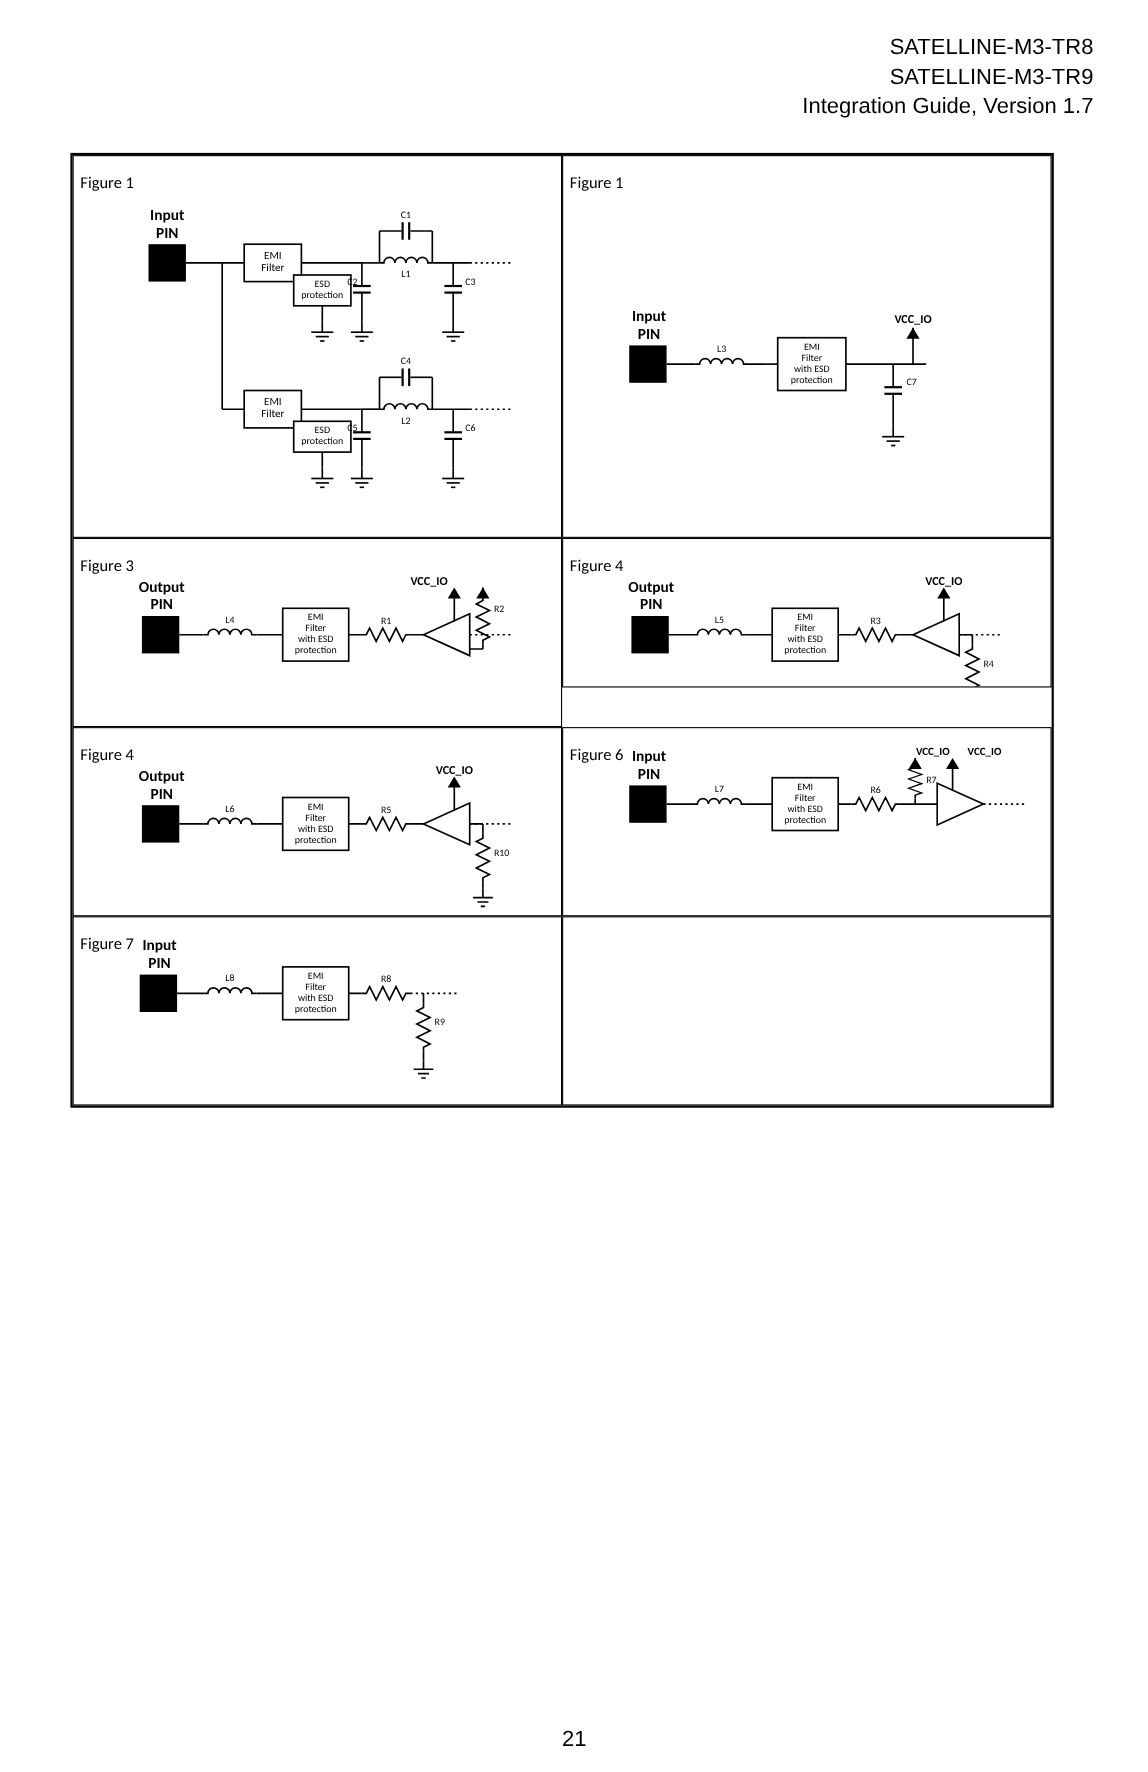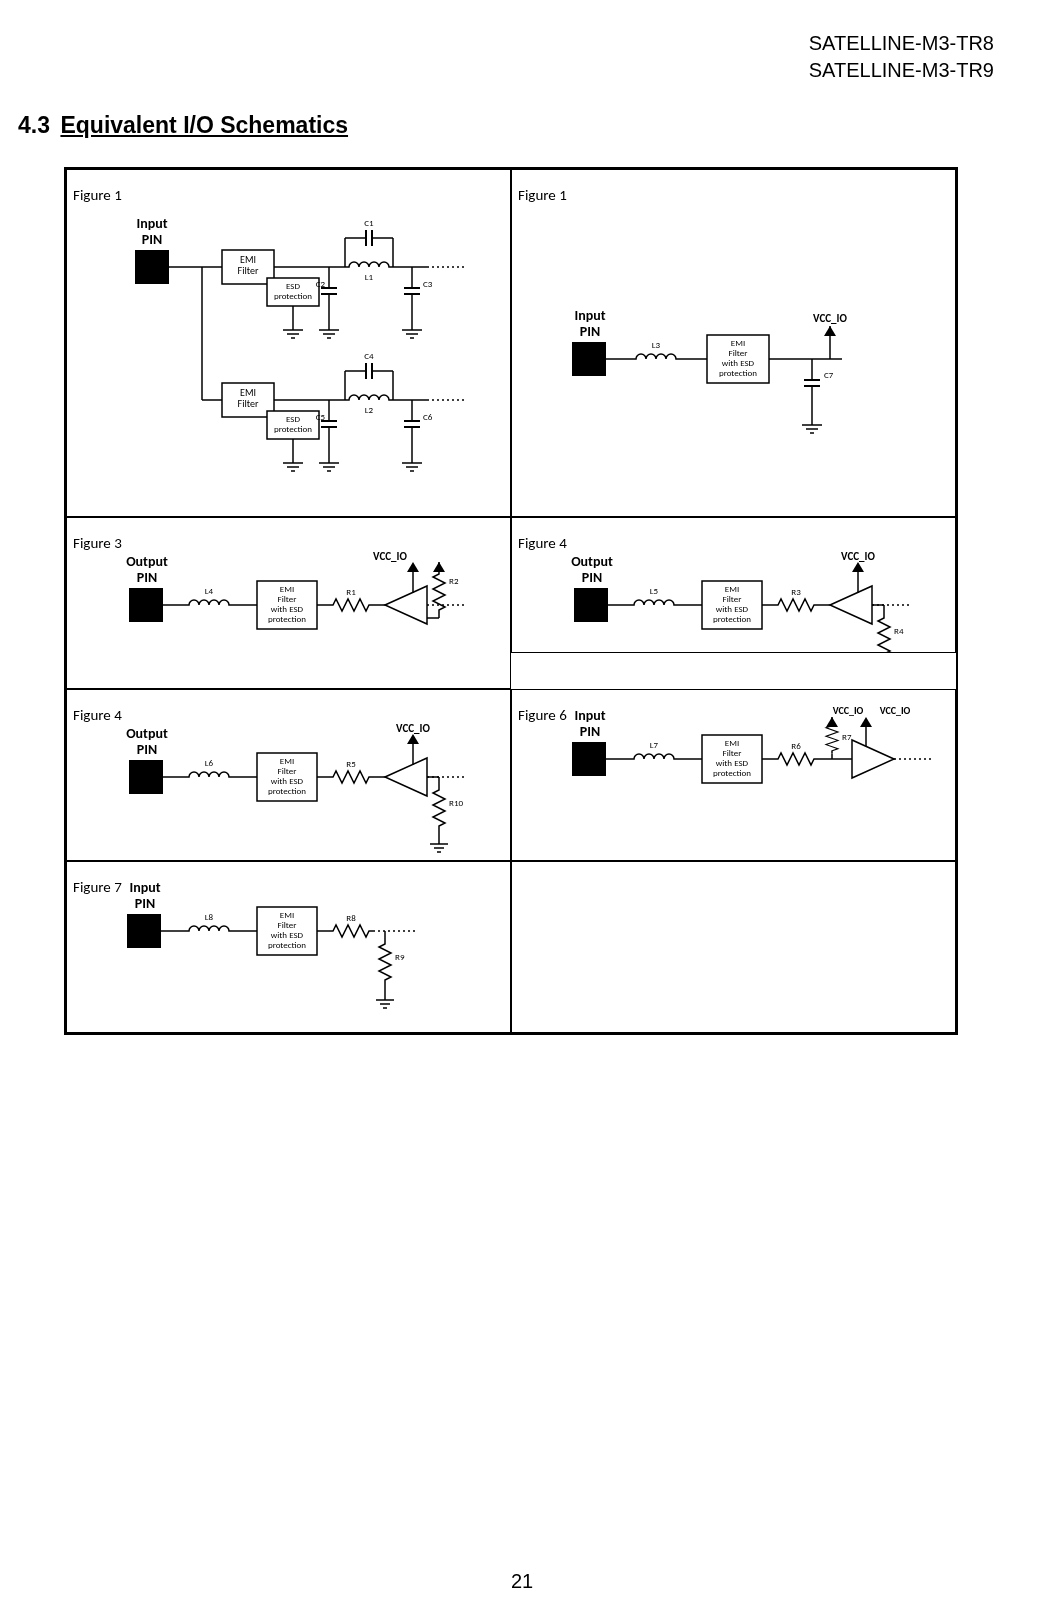--- a/index.html
+++ b/index.html
@@ -20,26 +20,23 @@
   svg text{font-family:"Calibri","Arial",sans-serif;}
 </style>
 </head>
 <body>
 
 <div class="page">
 
   <div class="hdr">
     <div>SATELLINE-M3-TR8</div>
     <div>SATELLINE-M3-TR9</div>
+    <div>Integration Guide, Version 1.7</div>
   </div>
 
-  <div class="sect">
-    <span class="sectnum">4.3</span>
-    <span class="secttitle">Equivalent I/O Schematics</span>
-  </div>
 
 
   <div class="grid">
 
     <div class="row">
       <div class="cell" style="height:348px;">
         <div class="ftitle">Figure 1</div>
         <svg width="445" height="348">
           <defs>
             <g id="ind">

